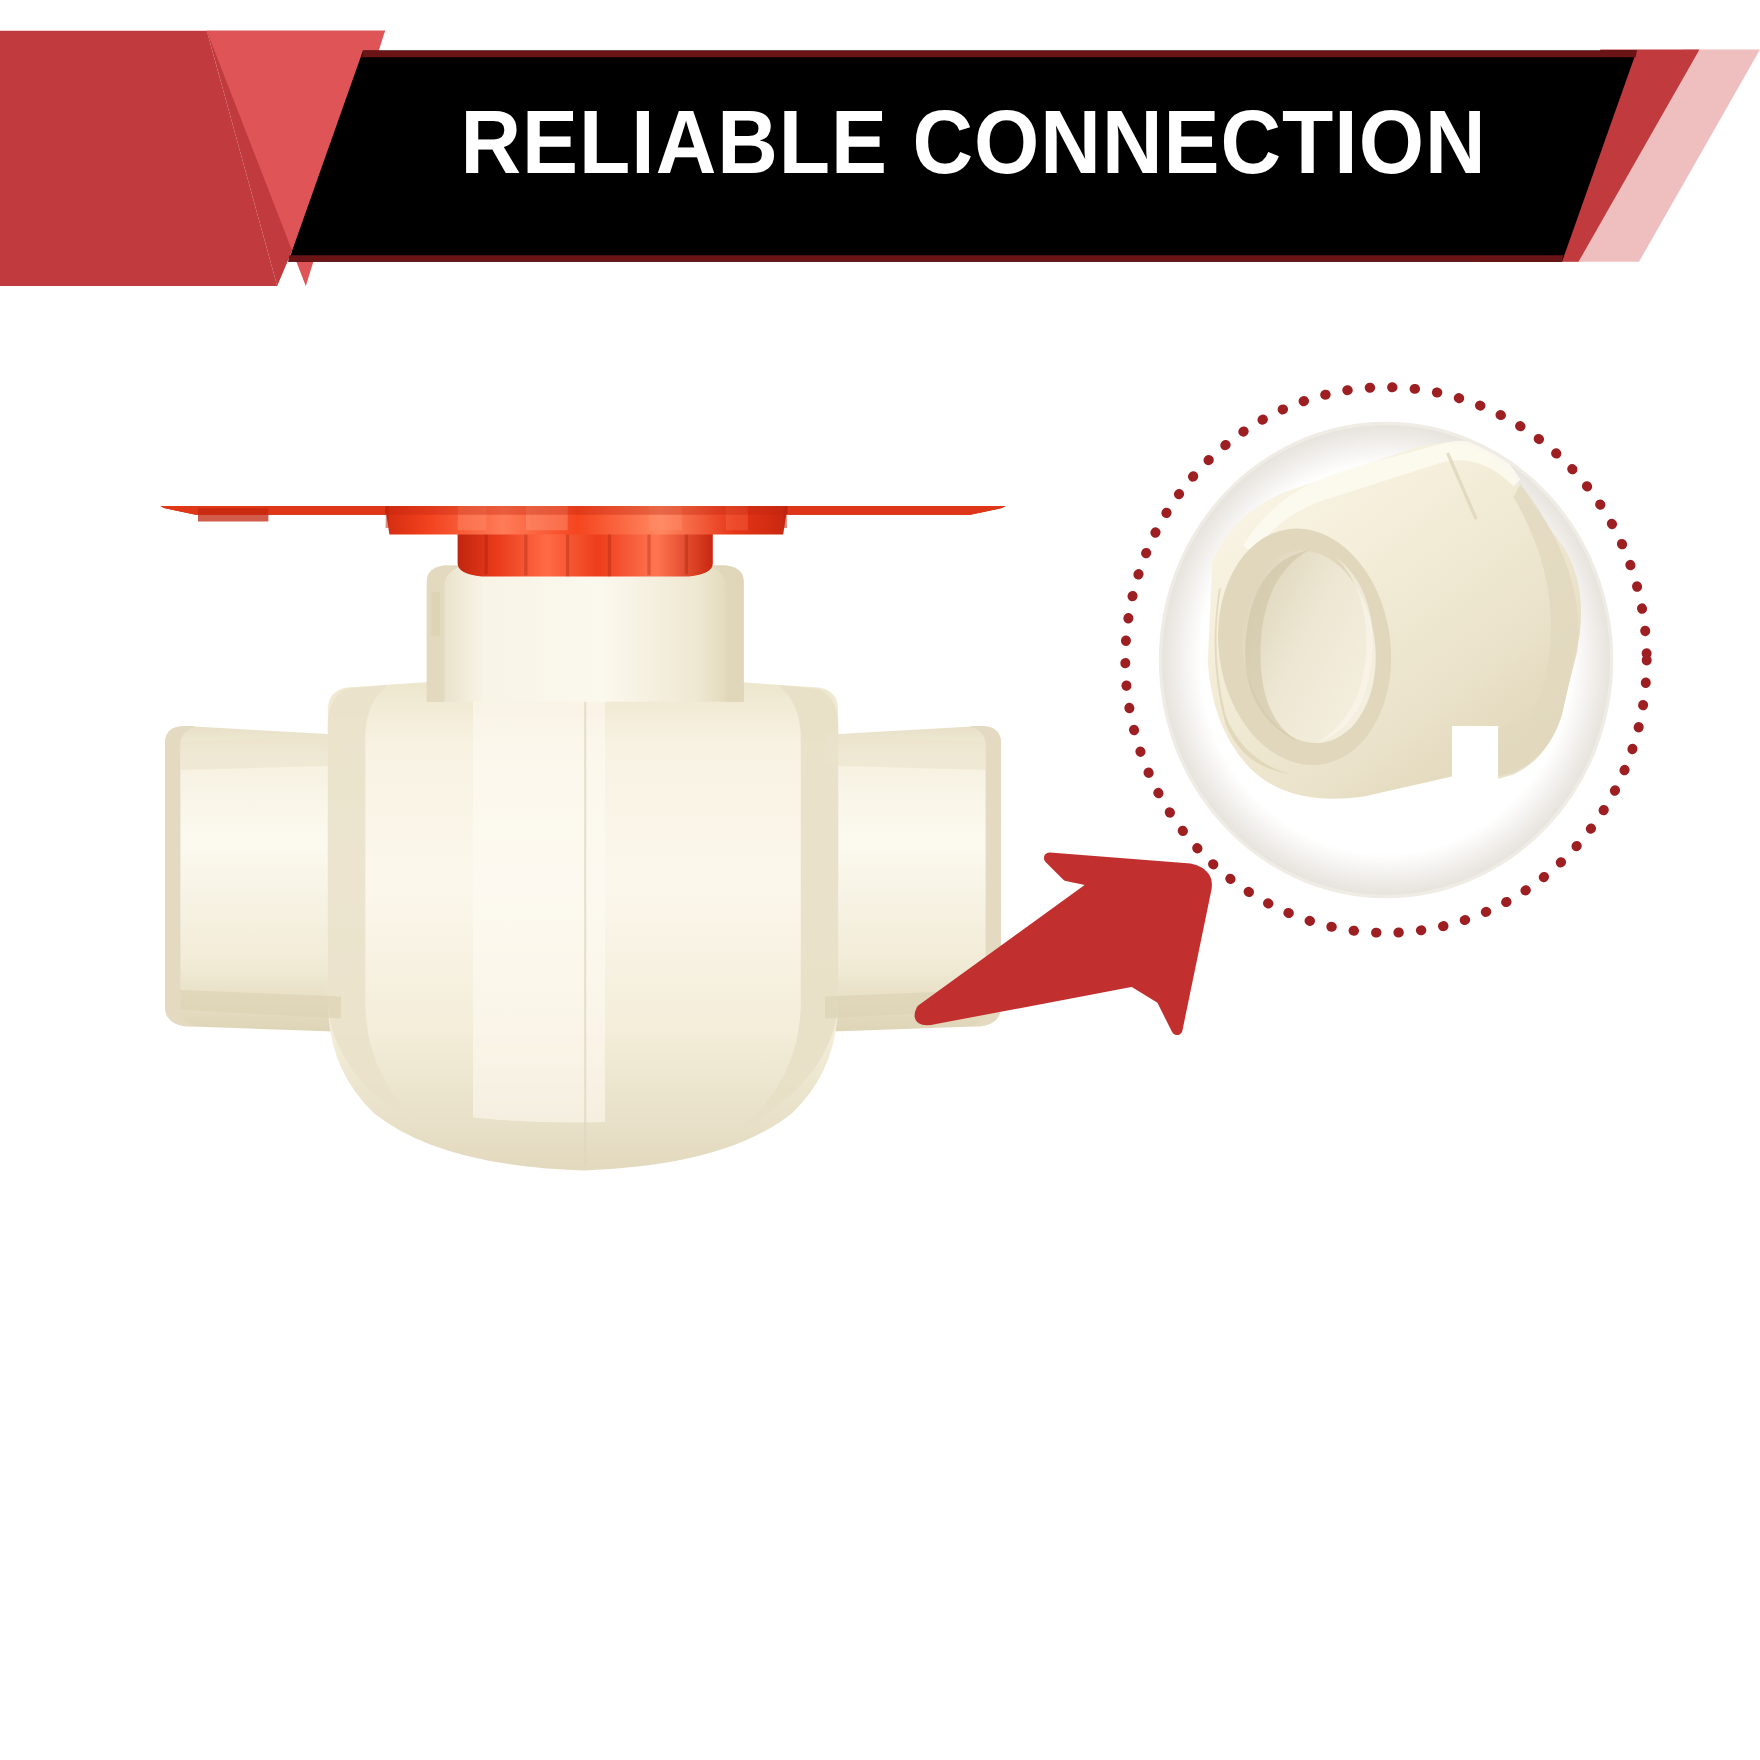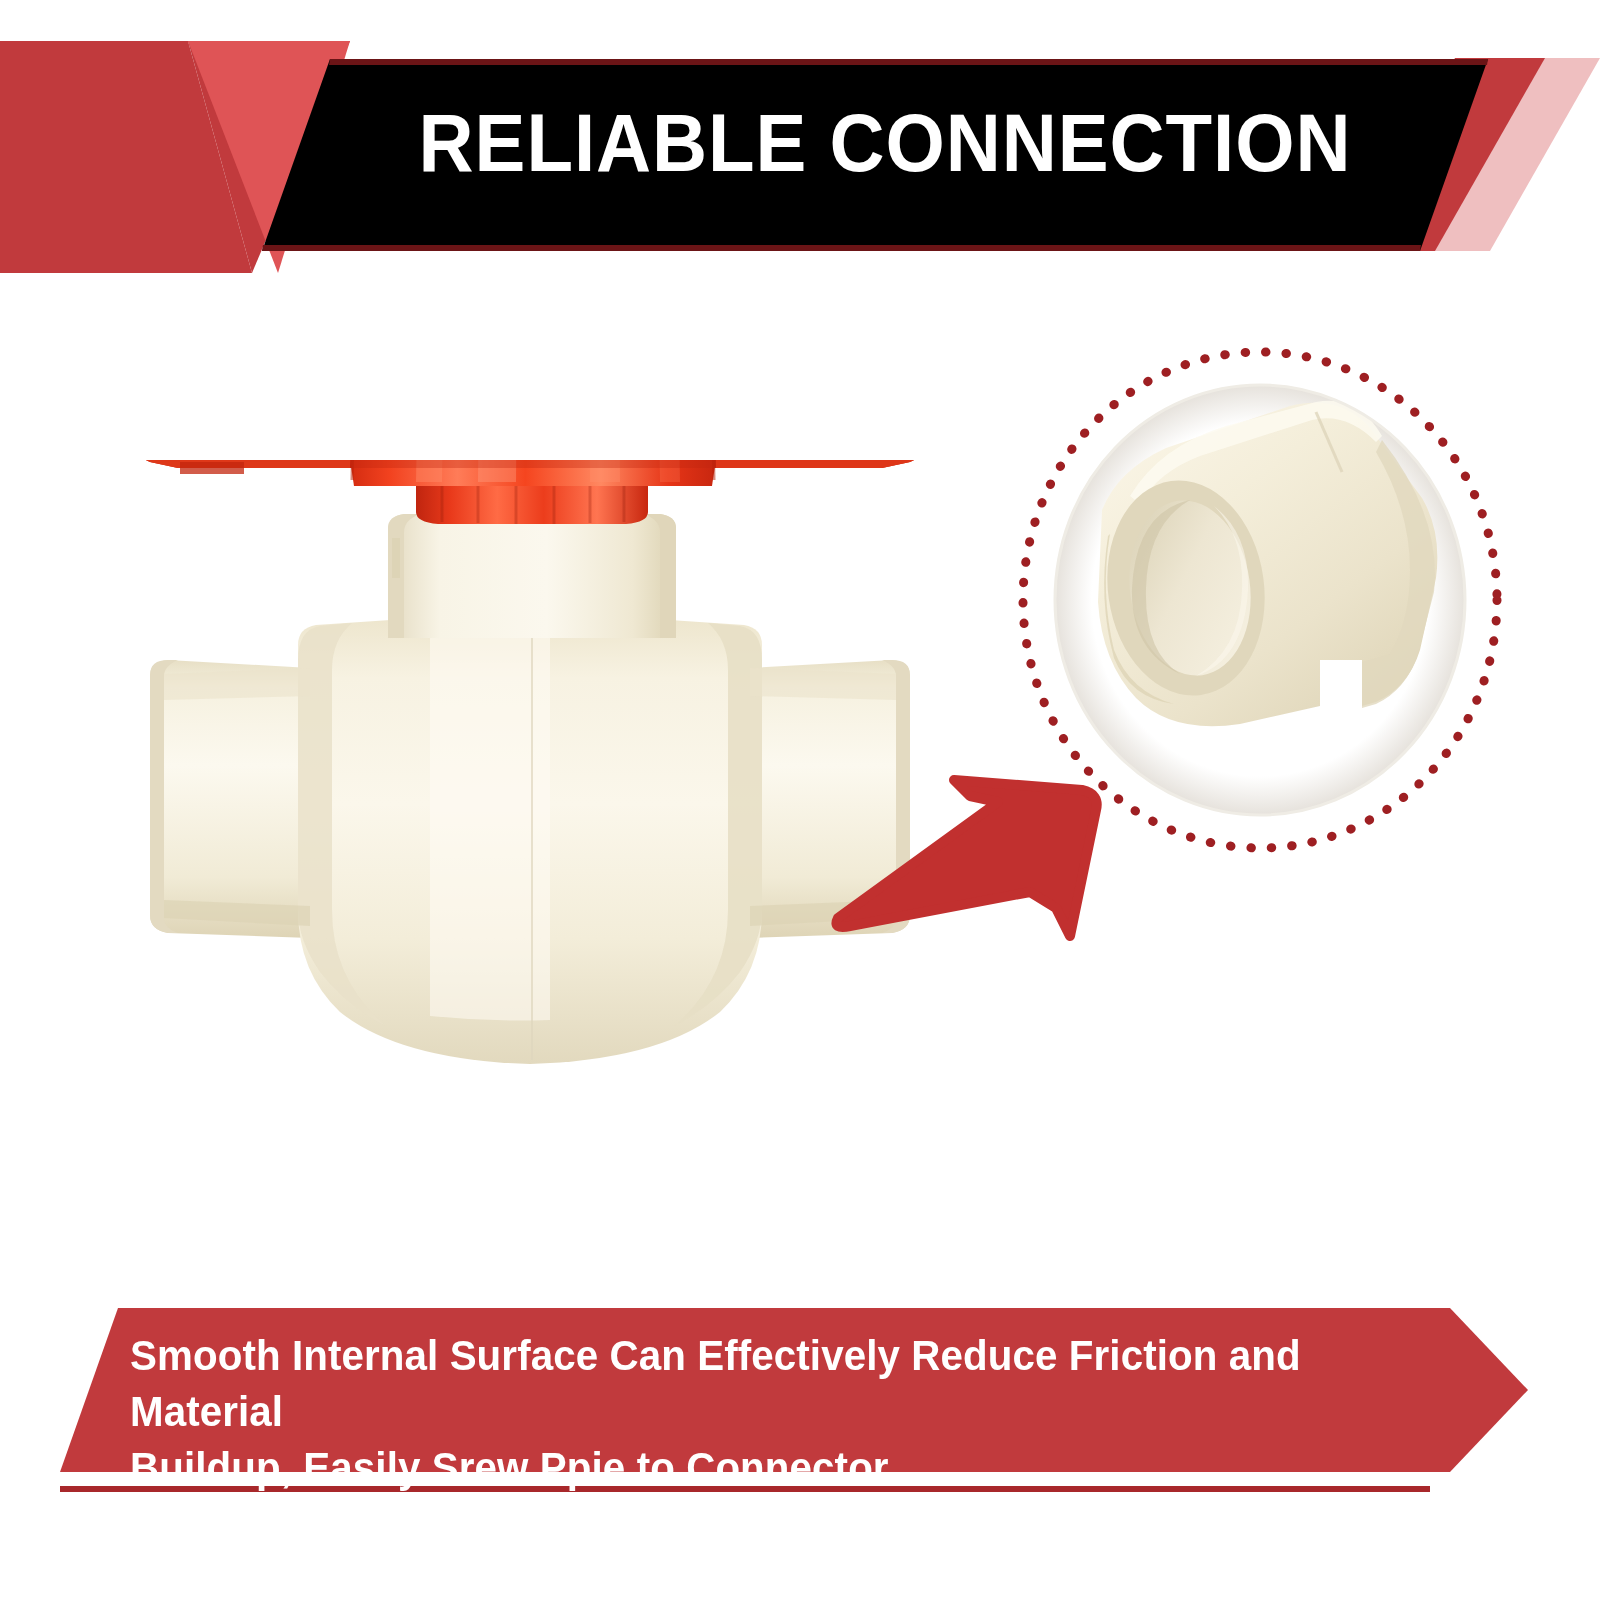--- a/index.html
+++ b/index.html
@@ -18,21 +18,21 @@
     width: 1600px;
     height: 1600px;
     background: #ffffff;
     overflow: hidden;
   }
 
   
   #header-banner {
     position: absolute;
     left: 0;
-    top: 13px;
+    top: 0;
     width: 1264px;
     height: 260px;
   }
   .hdr-svg {
     position: absolute;
     left: 0;
     top: 0;
   }
   #header-title {
     position: absolute;
@@ -363,26 +363,14 @@
                L 262 40
                Q 280 44 276 60
                L 250 186
                L 236 158
                L 210 142
                L 30 176
                Q 12 180 18 168 Z" fill="#C1302F" stroke="#C1302F" stroke-width="10" stroke-linejoin="round"></path>
     </svg>
   </div>
 
-  <div id="caption-banner">
-    <svg class="hdr-svg" width="1600" height="230" viewBox="0 0 1600 230">
-
-      <polygon points="118,18 1450,18 1528,100 1450,182 60,182" fill="#C13A3D"></polygon>
-
-      <rect x="60" y="196" width="1370" height="6" fill="#A8282B"></rect>
-    </svg>
-    <div id="caption-text">
-      <div>Smooth Internal Surface Can Effectively Reduce Friction and Material</div>
-      <div>Buildup, Easily Srew Ppie to Connector.</div>
-    </div>
-  </div>
 
 </div>
 
 </body></html>

